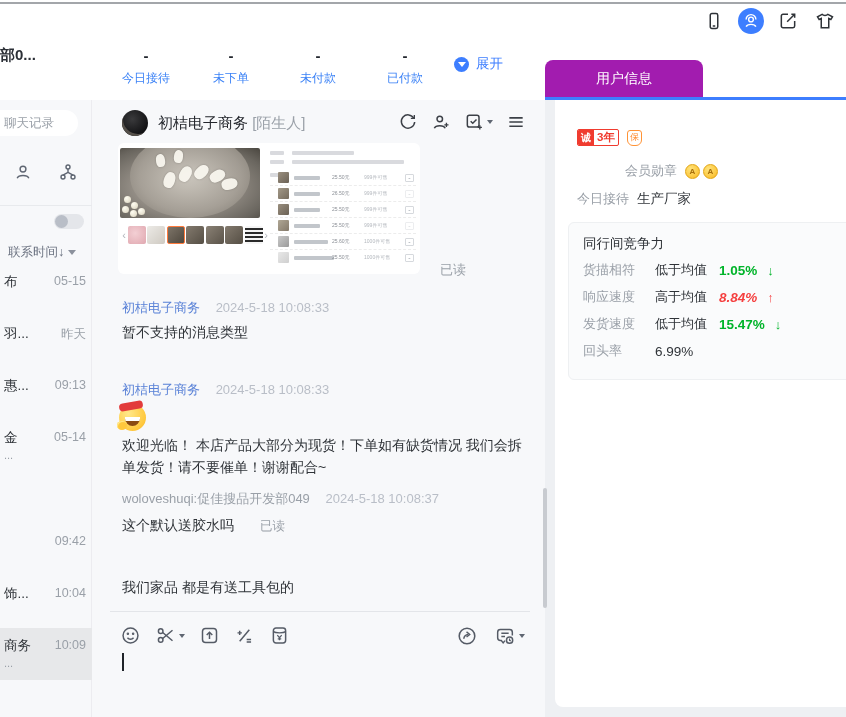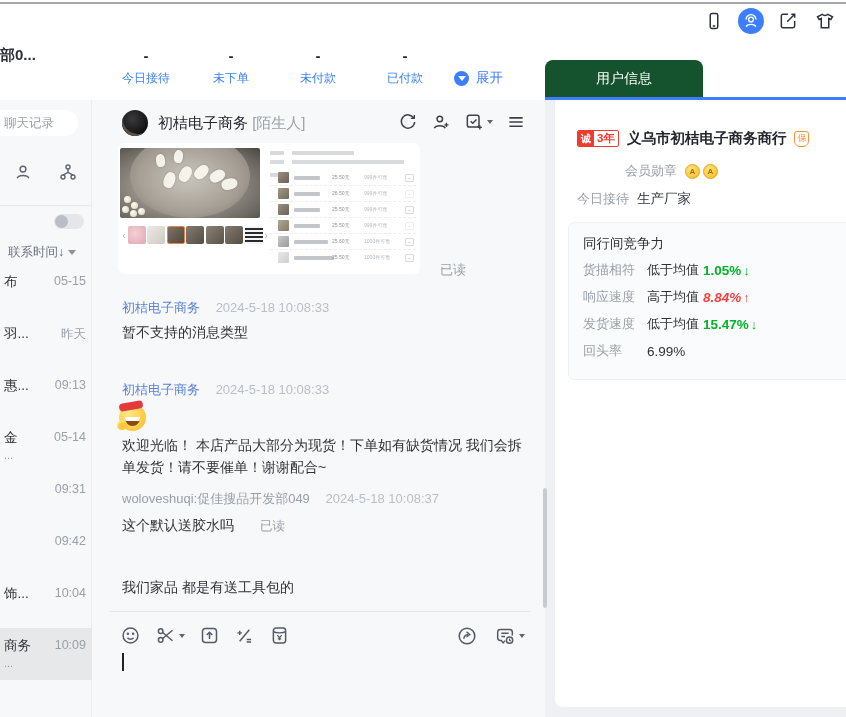--- a/index.html
+++ b/index.html
@@ -7,30 +7,30 @@
   body { font-family:"Liberation Sans","DejaVu Sans",sans-serif; background:#fff; overflow:hidden; }
   .app { position:relative; width:846px; height:717px; background:#fff; overflow:hidden; }
   .abs { position:absolute; }
 
   
   .topline { left:0; top:2px; width:846px; height:1.5px; background:#a3a6aa; }
   .account { left:0; top:46px; font-size:15px; font-weight:bold; color:#2b2f36; white-space:nowrap; }
   .stat { width:76px; text-align:center; top:48px; }
   .stat .v { font-size:15px; font-weight:bold; color:#22262e; line-height:16px; }
   .stat .l { font-size:12px; color:#3b82f6; margin-top:6px; }
-  .expand { left:454px; top:69px; display:flex; align-items:center; gap:7px; cursor:pointer; }
+  .expand { left:454px; top:55px; display:flex; align-items:center; gap:7px; cursor:pointer; }
   .expand .circ { width:15px; height:15px; border-radius:50%; background:#3d7eff; display:flex; align-items:center; justify-content:center; }
   .expand .circ .tri { width:0; height:0; border-left:4px solid transparent; border-right:4px solid transparent; border-top:5px solid #fff; margin-top:1px; }
   .expand .txt { font-size:13.5px; color:#3d7eff; }
   .topicons { right:8px; top:8px; display:flex; align-items:center; gap:11px; }
   .ticon { width:26px; height:26px; display:flex; align-items:center; justify-content:center; color:#2f3338; cursor:pointer; }
   .ticon.service { background:#3d7eff; border-radius:50%; color:#fff; }
 
   
-  .tab-user { left:545px; top:60px; width:158px; height:38px; background:#14532d; border-radius:8px 8px 0 0; color:#fff; font-size:14px; display:flex; align-items:center; justify-content:center; cursor:pointer; }
+  .tab-user { left:545px; top:60px; width:158px; height:38px; background:#a21caf; border-radius:8px 8px 0 0; color:#fff; font-size:14px; display:flex; align-items:center; justify-content:center; cursor:pointer; }
   .tab-underline { left:545px; top:97px; width:301px; height:3px; background:#3d7eff; }
 
   
   .mainbg { left:0; top:100px; width:846px; height:617px; background:#eef0f3; }
   .sidebar { left:0; top:100px; width:92px; height:617px; background:#f7f8fa; border-right:1px solid #ececf0; }
   .chatcol { left:92px; top:100px; width:453px; height:617px; background:#f7f8fa; }
 
   
   .searchpill { left:-30px; top:110px; width:108px; height:26px; background:#fff; border-radius:13px; font-size:12.5px; color:#9aa0a8; line-height:26px; padding-left:34px; white-space:nowrap; overflow:hidden; }
   .sb-icon { color:#5f6672; cursor:pointer; }
@@ -103,21 +103,21 @@
   .chengbadge .ic { background:#f03b2f; color:#fff; font-size:10px; font-weight:bold; width:16px; display:flex; align-items:center; justify-content:center; }
   .chengbadge .yr { color:#f03b2f; font-size:11.5px; font-weight:bold; padding:0 3px; line-height:15px; }
   .shopname { font-size:14.5px; font-weight:bold; color:#23262c; white-space:nowrap; }
   .baobadge { width:15px; height:16px; border:1.3px solid #ff9336; border-radius:3px 3px 6px 6px; color:#ff8a2e; font-size:9px; display:flex; align-items:center; justify-content:center; }
   .inforow { left:577px; display:flex; align-items:center; }
   .inforow .lbl { font-size:13px; color:#9aa0a8; width:60px; }
   .inforow .val { font-size:13.5px; color:#2f3338; }
   .medal { width:15px; height:15px; border-radius:50%; background:radial-gradient(circle at 35% 30%, #ffe37a, #fcc63c 70%, #e8a713); border:1px solid #e2a514; color:#a96f0a; font-size:8px; font-weight:bold; display:flex; align-items:center; justify-content:center; margin-right:3px; }
   .compbox { left:568px; top:222px; width:300px; height:158px; background:#fafbfc; border:1px solid #eef0f2; border-radius:6px; }
   .comp-title { position:absolute; left:14px; top:12px; font-size:13.5px; color:#2f3338; }
-  .comp-row { position:absolute; left:14px; display:flex; align-items:center; font-size:13px; }
+  .comp-row { position:absolute; left:14px; display:flex; align-items:center; font-size:13px;gap:8px; }
   .comp-row .lbl { color:#9aa0a8; width:64px; }
   .comp-row .pre { color:#2f3338; }
   .comp-row .val { font-weight:bold; font-size:13.5px; margin-left:4px; }
   .comp-row .arw { margin-left:2px; font-size:13px; }
   .green { color:#00b42a; }
   .red { color:#f53f3f;font-style:italic; }
   .plain { color:#2f3338; font-weight:normal !important; margin-left:0 !important; }
   svg { display:block; }
 </style>
 </head>
@@ -221,24 +221,20 @@
   </div>
   <div class="abs sbrow" style="top:368px;">
     <span class="nm">惠...</span>
     <span class="tm">09:13</span>
   </div>
   <div class="abs sbrow" style="top:420px;">
     <span class="nm">金</span>
     <span class="tm">05-14</span>
     <span class="sub">...</span>
   </div>
-  <div class="abs sbrow" style="top:472px;">
-    <span class="nm"></span>
-    <span class="tm">09:31</span>
-  </div>
   <div class="abs sbrow" style="top:524px;">
     <span class="nm"></span>
     <span class="tm">09:42</span>
   </div>
   <div class="abs sbrow" style="top:576px;">
     <span class="nm">饰...</span>
     <span class="tm">10:04</span>
   </div>
   <div class="abs sbrow sel" style="top:628px;">
     <span class="nm">商务</span>
@@ -452,21 +448,20 @@
   <div class="abs inputcaret"></div>
   <div class="abs chat-scroll"></div>
 
   <div class="abs rcard"></div>
 
   <div class="abs shoprow">
     <span class="chengbadge">
       <span class="ic">诚</span>
       <span class="yr">3年</span>
     </span>
-    <span class="shopname">义乌市初桔电子商务商行</span>
     <span class="baobadge">保</span>
   </div>
 
   <div class="abs inforow" style="top:162px;margin-left:48px;">
     <span class="lbl">会员勋章</span>
     <span class="medal">A</span>
     <span class="medal">A</span>
   </div>
   <div class="abs inforow" style="top:190px;">
     <span class="lbl">今日接待</span>

